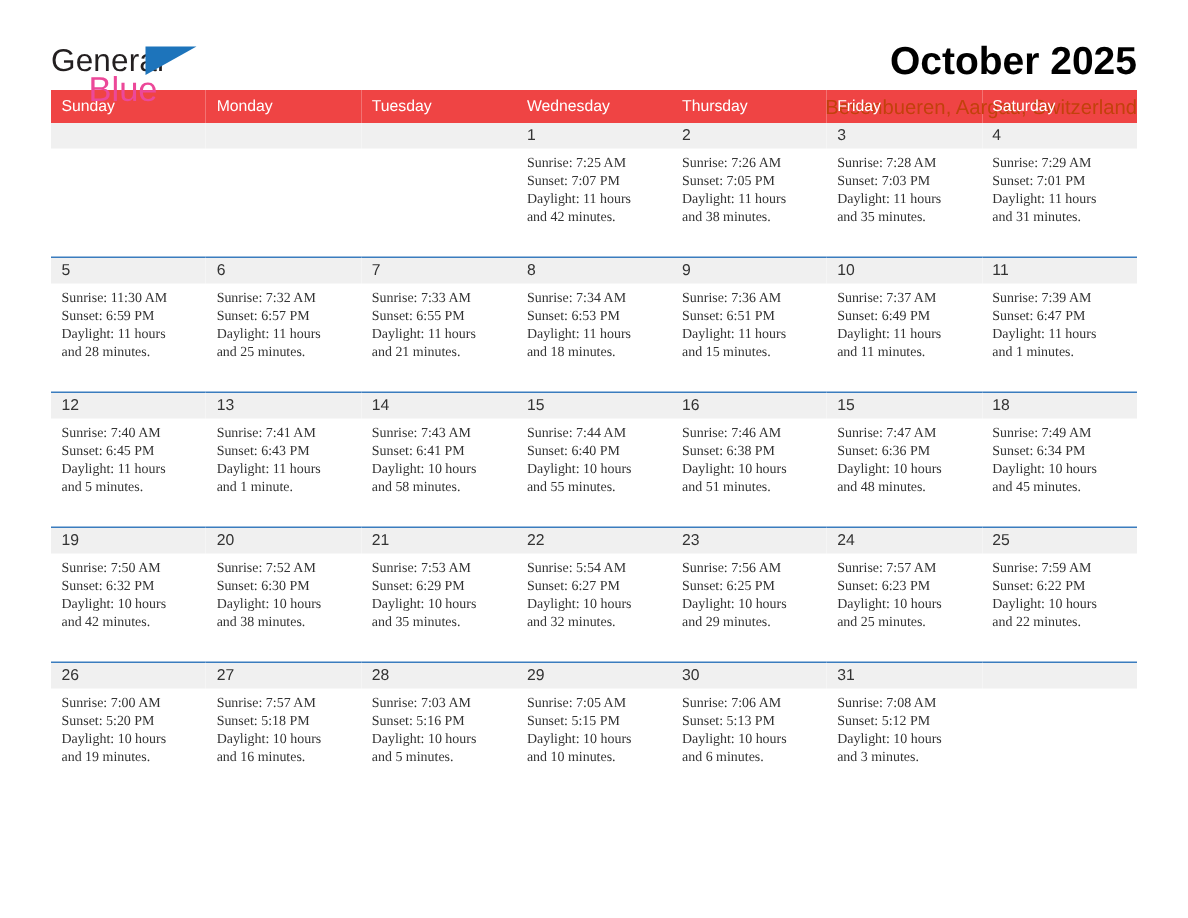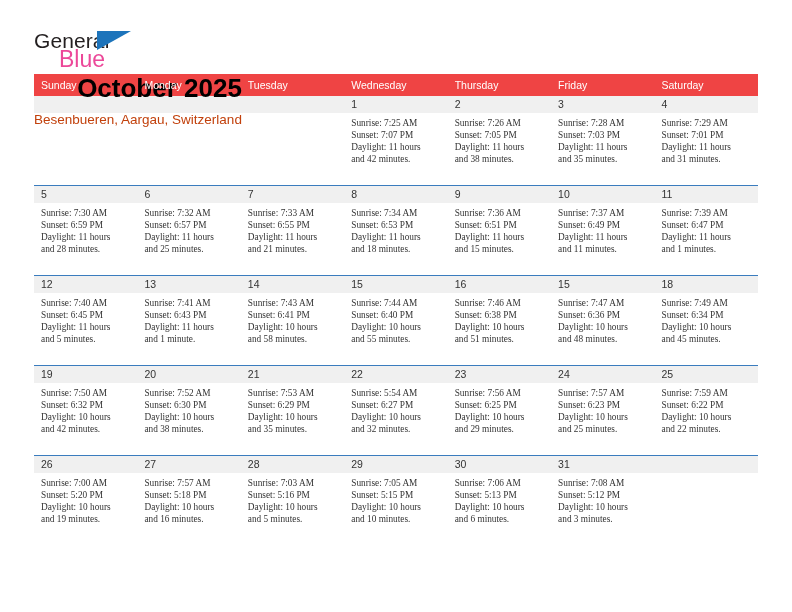--- a/index.html
+++ b/index.html
@@ -21,23 +21,22 @@
     box-sizing: border-box;
     padding: 0 34px;
   }
 
   
   .header {
     display: flex;
     align-items: flex-start;
     justify-content: space-between;
     padding-top: 26px;
-    height: 74px;
+    height: 60px;
     box-sizing: border-box;
-    flex-direction: column;
   }
   .logo {
     position: relative;
     width: 120px;
     height: 48px;
     flex: 0 0 auto;
   }
   .logo-general {
     position: absolute;
     left: 0;
@@ -213,21 +212,21 @@
               <div>Sunset: 7:01 PM</div>
               <div>Daylight: 11 hours</div>
               <div>and 31 minutes.</div>
             </div>
           </td>
         </tr>
         <tr class="week-row">
           <td>
             <div class="daynum-bar">5</div>
             <div class="day-info">
-              <div>Sunrise: 7:30 AM</div>
+              <div>Sunrise: 11:30 AM</div>
               <div>Sunset: 6:59 PM</div>
               <div>Daylight: 11 hours</div>
               <div>and 28 minutes.</div>
             </div>
           </td>
           <td>
             <div class="daynum-bar">6</div>
             <div class="day-info">
               <div>Sunrise: 7:32 AM</div>
               <div>Sunset: 6:57 PM</div>

